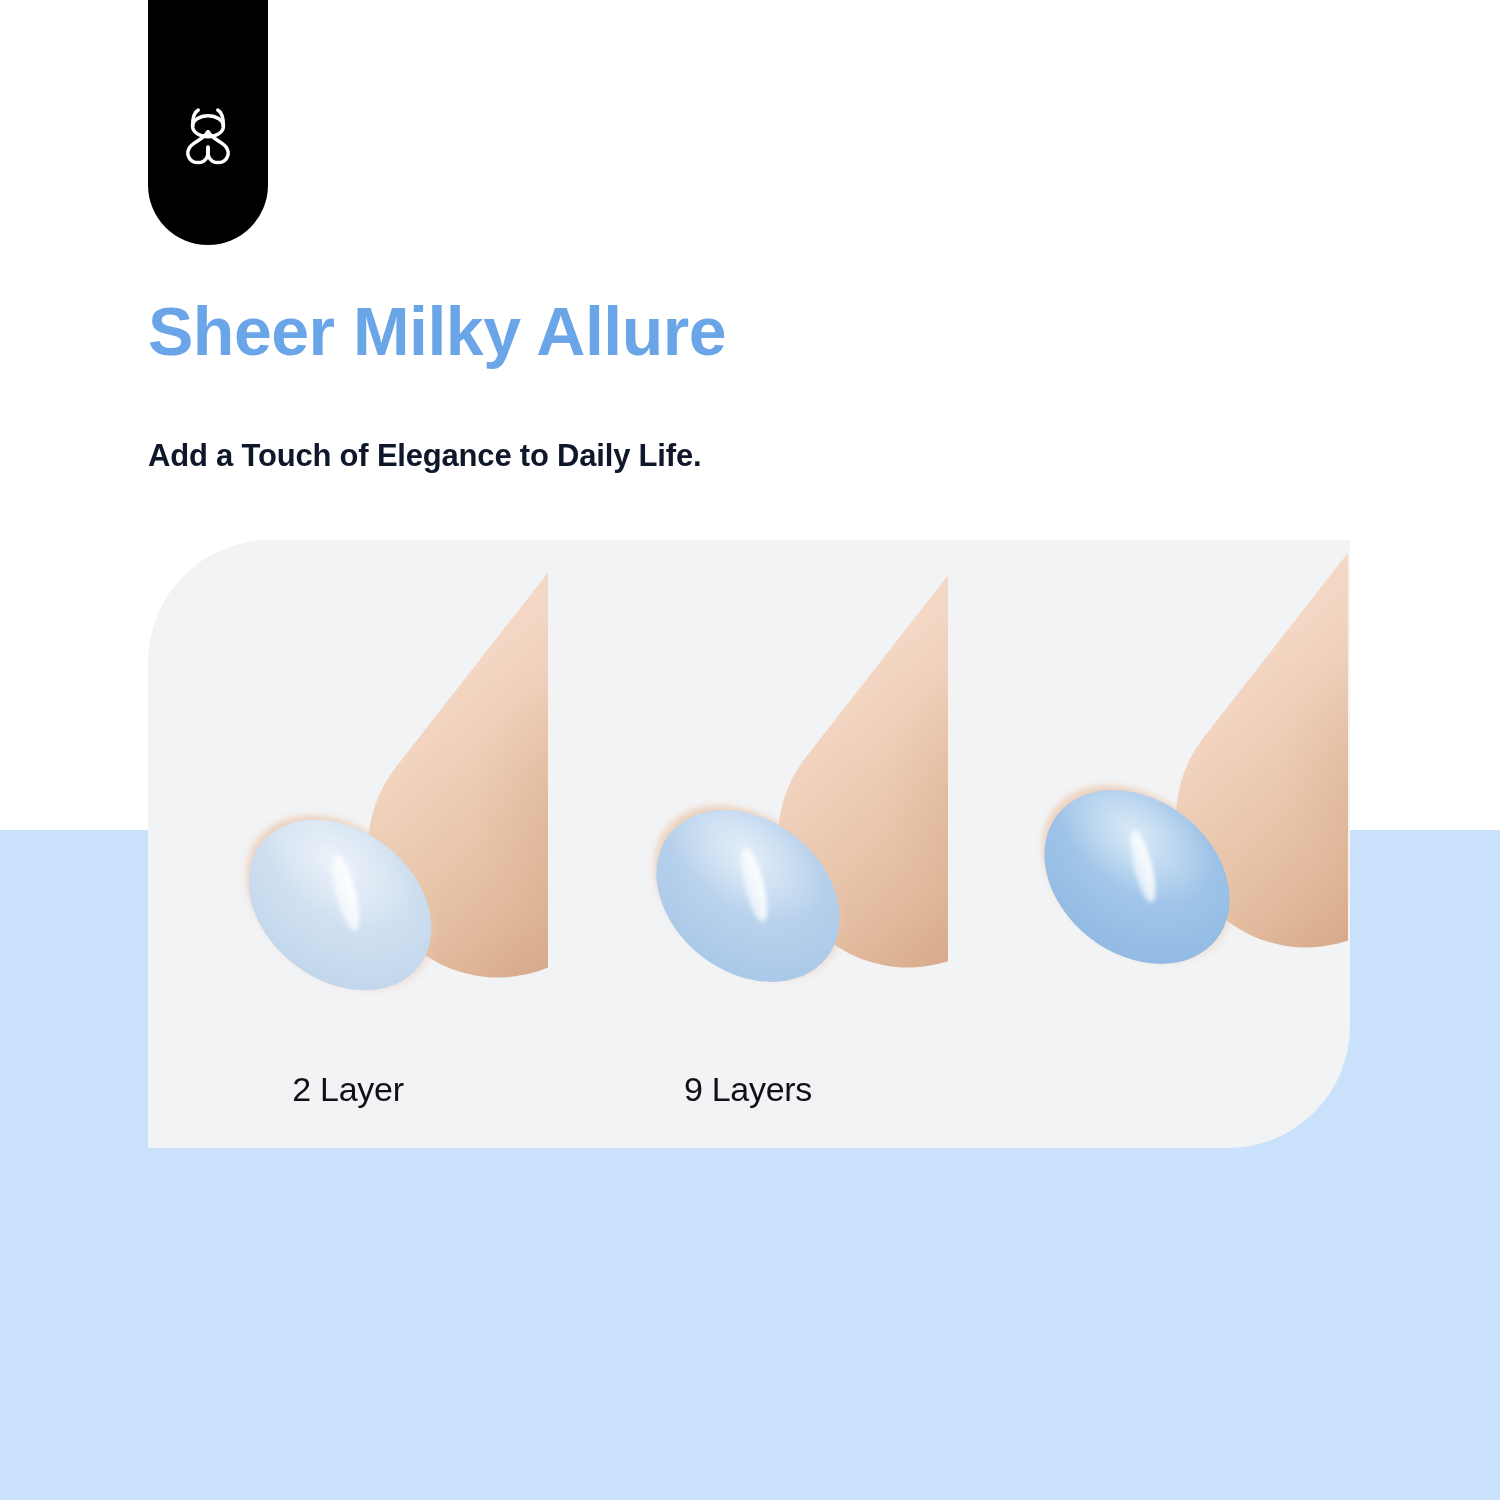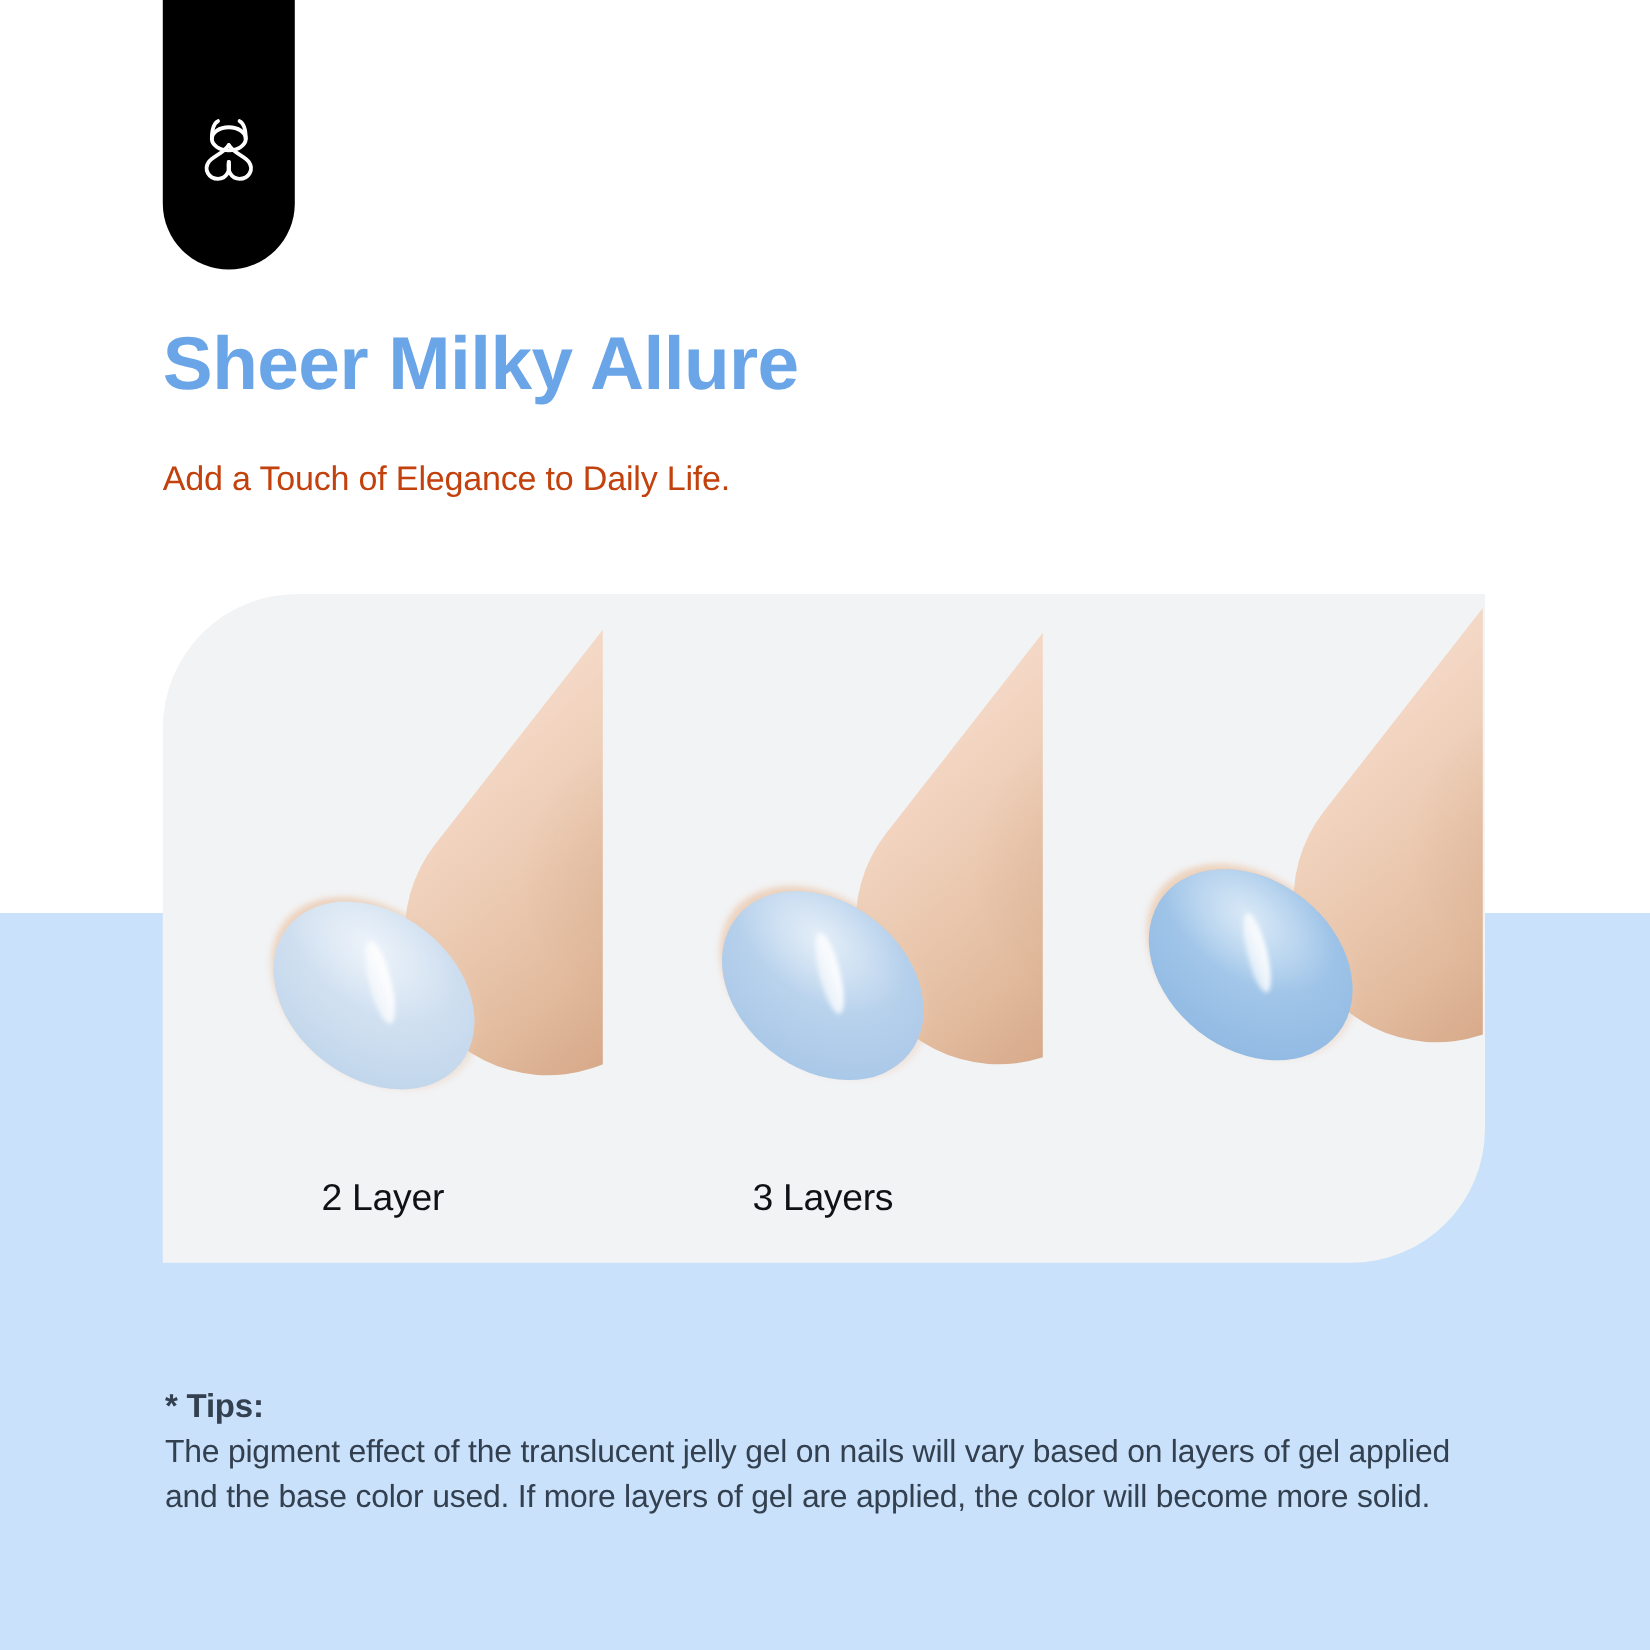--- a/index.html
+++ b/index.html
@@ -45,24 +45,24 @@
     left:148px; top:296px;
     font-size:68px;
     font-weight:bold;
     color:#6aa5e8;
     letter-spacing:-0.5px;
     line-height:1.05;
     white-space:nowrap;
   }
   .subhead {
     position:absolute;
-    left:148px; top:417px;
+    left:148px; top:438px;
     font-size:31px;
-    font-weight:normal;
-    color:#c2410c;
+    font-weight:bold;
+    color:#0f172a;
     letter-spacing:-0.2px;
     white-space:nowrap;
   }
 
   
   .card {
     position:absolute;
     left:148px; top:540px;
     width:1202px; height:608px;
     background:#f2f3f5;
@@ -222,20 +222,16 @@
       <div class="skin" style="left:148px; top:-240px; transform:rotate(38deg);"></div>
       <div class="cuticle" style="left:84px; top:258px; width:212px; height:152px; transform:rotate(38deg);"></div>
       <div class="nail" style="left:88px; top:260px; width:202px; height:154px; transform:rotate(38deg);
                   background:radial-gradient(ellipse 85% 80% at 40% 35%, #aed0ee 0%, #9fc4e8 45%, #8cb6e1 100%);">
         <div class="gloss" style="left:62px; top:56px; width:74px; height:18px; transform:rotate(38deg);"></div>
       </div>
     </div>
   </div>
 
   <div class="caption c1">2 Layer</div>
-  <div class="caption c2">3 Layers</div>
-
-  <div class="tips">
-    <div class="tips-title">* Tips:</div>
-    <div class="tips-body">The pigment effect of the translucent jelly gel on nails will vary based on layers of gel applied and the base color used. If more layers of gel are applied, the color will become more solid.</div>
-  </div>
+  <div class="caption c2">9 Layers</div>
+
 
 </div>
 
 </body></html>

